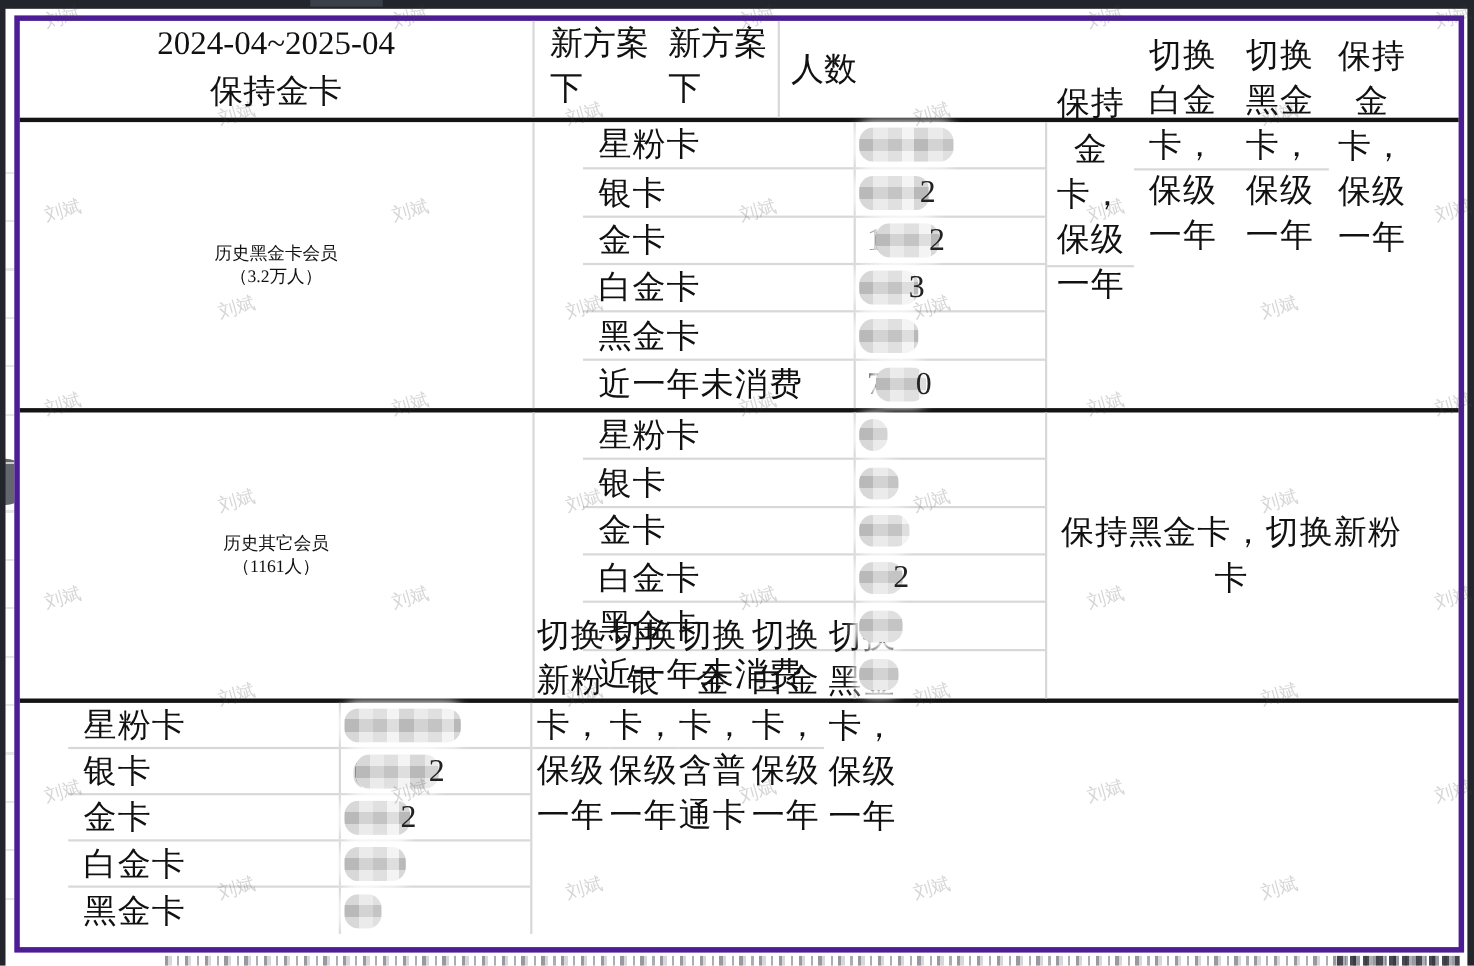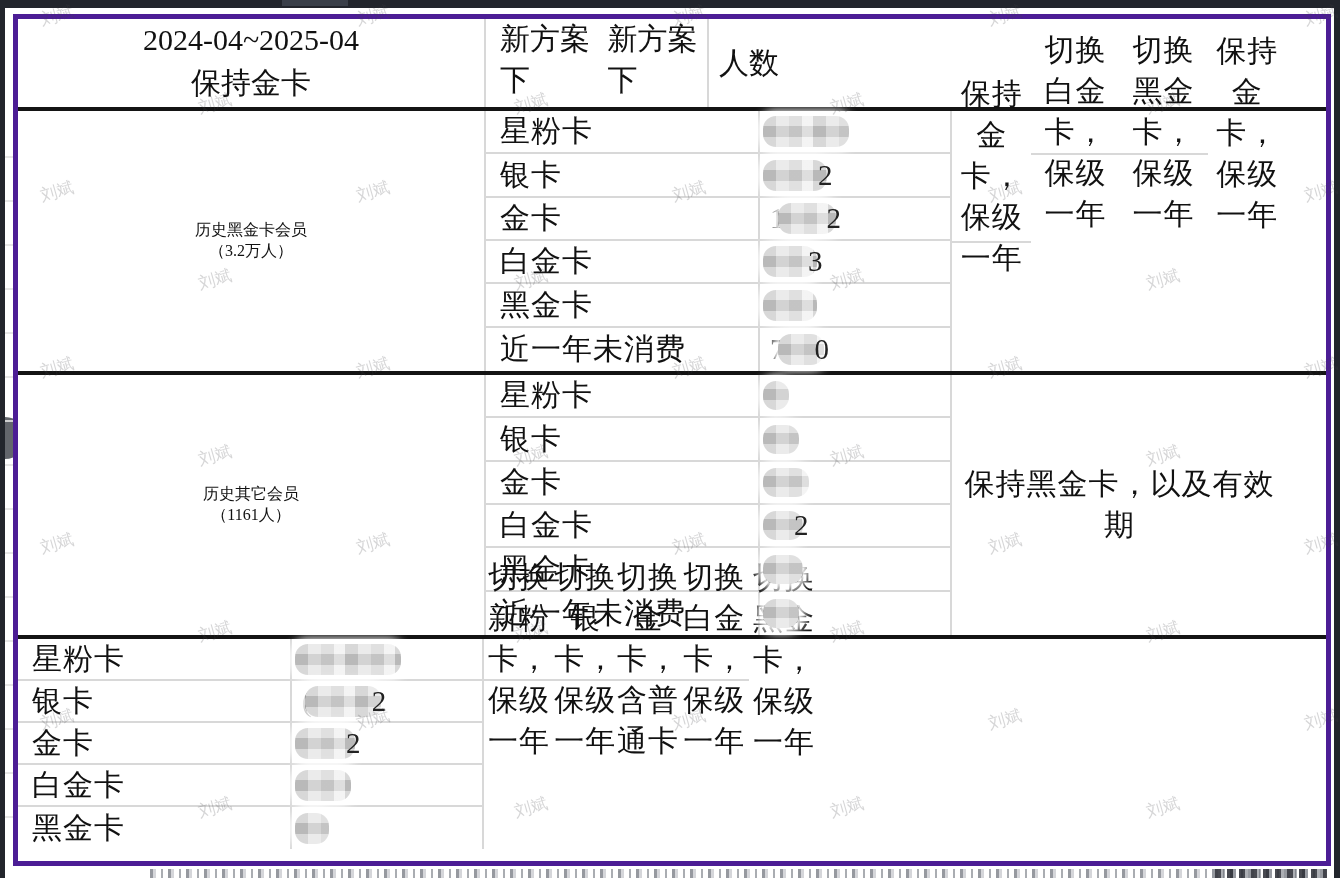--- a/index.html
+++ b/index.html
@@ -25,21 +25,21 @@
     border:5px solid #4c1d95;background:#fff;z-index:2;box-sizing:border-box;}
   .hdr{display:flex;height:92px;border-bottom:4px solid #141414;box-sizing:border-box;}
   .sec{display:flex;box-sizing:border-box;}
   .sec1,.sec2{height:264px;border-bottom:4px solid #141414;}
   .sec3{height:210px;}
   .c1{width:468px;box-sizing:border-box;border-right:2px solid #d8d8d8;
     display:flex;flex-direction:column;align-items:center;justify-content:center;text-align:center;}
   .cmid{width:464px;box-sizing:border-box;display:flex;flex-direction:column;}
   .c4{width:337px;box-sizing:border-box;border-left:2px solid #d8d8d8;
     display:flex;flex-direction:row;}
-  .row{display:flex;height:44px;box-sizing:border-box;border-bottom:2px solid #d8d8d8;}
+  .row{display:flex;height:44px;box-sizing:border-box;border-bottom:2px solid #d8d8d8;margin-left:44px;}
   .sec .cmid .row:last-child{border-bottom:none;}
   .sec3 .row{height:42px;}
   .lvl{width:272px;box-sizing:border-box;display:flex;align-items:center;
     padding-left:14px;font-size:30px;letter-spacing:1px;}
   .cnt{width:192px;box-sizing:border-box;border-left:2px solid #d8d8d8;
     display:flex;align-items:center;padding-left:10px;font-size:29px;}
   .redact{display:inline-block;height:31px;border-radius:13px;vertical-align:middle;
     background:
       repeating-linear-gradient(0deg,rgba(255,255,255,.30) 0 10px,rgba(0,0,0,.07) 10px 21px),
       repeating-linear-gradient(90deg,#c7c7c7 0 13px,#e3e3e3 13px 26px,#d3d3d3 26px 39px,#efefef 39px 50px);
@@ -213,21 +213,21 @@
       <div class="row">
         <div class="lvl">近一年未消费</div>
         <div class="cnt">
             <span class="frag pre"></span>
             <span class="redact" style="width: 36px;"></span>
             <span class="frag suf"></span>
           </div>
       </div>
     </div>
     <div class="c4">
-      <div class="note hfull">保持黑金卡，以及有效期</div>
+      <div class="note hfull">保持黑金卡，切换新粉卡</div>
     </div>
   </div>
 
   <div class="sec sec3">
     <div class="cmid">
       <div class="row">
         <div class="lvl">星粉卡</div>
         <div class="cnt">
             <span class="frag pre"></span>
             <span class="redact" style="width: 106px;"></span>

